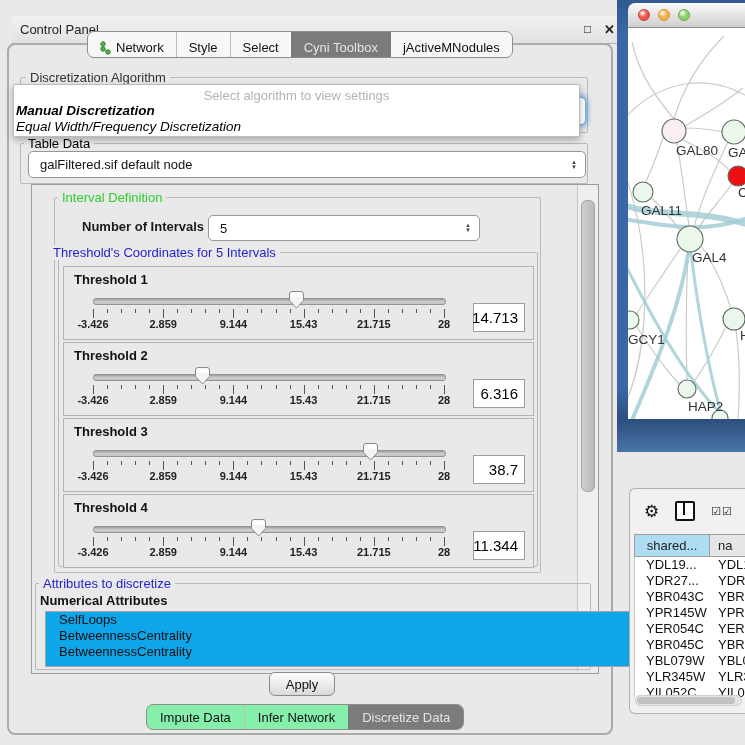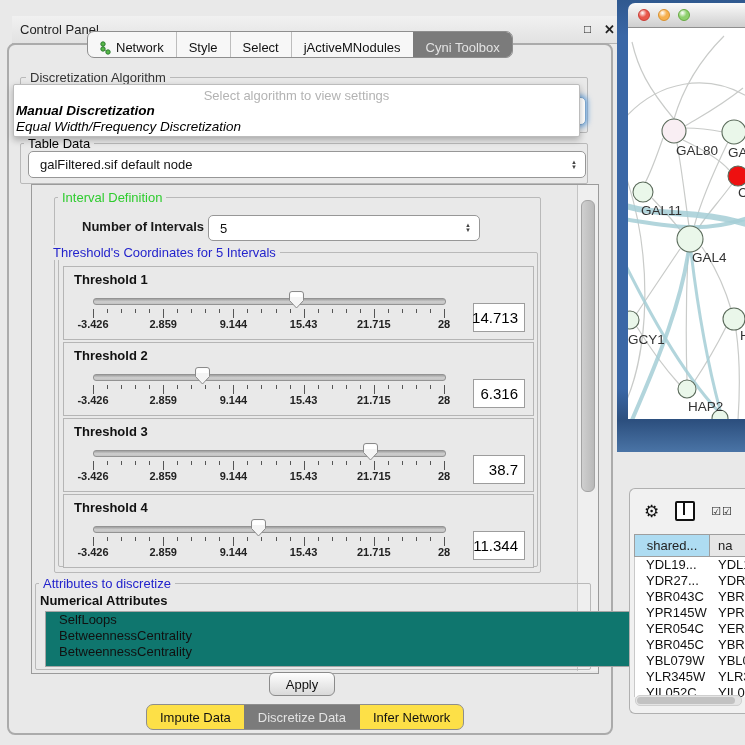--- a/index.html
+++ b/index.html
@@ -59,30 +59,30 @@
   .ticks{position:absolute;left:29px;top:42px;width:352px;height:10px;}
   .tick{position:absolute;top:0;width:1px;height:4px;background:#555;}
   .tick.major{height:9px;}
   .ticklabels{position:absolute;left:29px;top:51px;width:352px;height:12px;}
   .ticklabel{position:absolute;transform:translateX(-50%);font-size:11px;font-weight:bold;color:#222;white-space:nowrap;}
   .valbox{position:absolute;left:409px;top:36px;width:52px;height:29px;background:#fff;border:1px solid #9d9d9d;
           font-size:15px;color:#000;display:flex;align-items:center;justify-content:flex-end;padding-right:6px;box-sizing:border-box;}
 
   
   #attr-sub{left:40px;top:593px;font-size:13px;font-weight:bold;color:#111;}
-  #attr-list{left:45px;top:611px;width:628px;height:56px;background:#0f766e;border:1px solid #a5a5a5;overflow:hidden;box-sizing:border-box;}
+  #attr-list{left:45px;top:611px;width:628px;height:56px;background:#0ea5e9;border:1px solid #a5a5a5;overflow:hidden;box-sizing:border-box;}
   #attr-list .item{padding-left:13px;font-size:13px;line-height:16px;color:#111;}
   #attr-list .lsb{position:absolute;right:2px;top:2px;width:12px;height:50px;background:#f0f0f0;}
   #attr-list .lsb .t{position:absolute;left:1px;top:1px;width:9px;height:44px;border-radius:5px;background:#aaa;}
 
   
   #apply-btn{left:269px;top:672px;width:64px;height:22px;border:1px solid #8b8b8b;border-radius:6px;
              background:linear-gradient(#fefefe,#d9d9d9);font-size:13px;display:flex;align-items:center;justify-content:center;color:#111;z-index:3;}
   #bottom-tabs{left:146px;top:704px;height:24px;display:flex;border:1px solid #8e8e8e;border-radius:7px;
-               background:#fde047;overflow:hidden;z-index:6;}
+               background:#86efac;overflow:hidden;z-index:6;}
   #bottom-tabs .tab{line-height:23px;padding:0 13px;}
 
   
   #net-region{left:617px;top:0;width:128px;height:452px;
               background:linear-gradient(180deg,#30598f 0%,#3a67a6 8%,#3a67a6 86%,#2c4f7e 93%,#4a74a6 100%);}
   #mac-window{position:absolute;left:11px;top:3px;width:117px;height:416px;border-radius:7px 0 0 0;overflow:hidden;}
   #mac-titlebar{height:24px;background:linear-gradient(#fafafa,#cfcfcf);border-bottom:1px solid #8f8f8f;position:relative;}
   .light{position:absolute;top:6px;width:12px;height:12px;border-radius:50%;}
   #net-canvas{position:relative;width:117px;height:391px;background:#fff;overflow:hidden;}
 
@@ -132,25 +132,25 @@
           <circle cx="8" cy="11" r="2.2" fill="#57b847" stroke="#2e7d32"></circle>
         </svg>
         <span>Network</span>
       </div>
       <div class="tab">
         <span>Style</span>
       </div>
       <div class="tab">
         <span>Select</span>
       </div>
+      <div class="tab selected">
+        <span>Cyni Toolbox</span>
+      </div>
       <div class="tab">
         <span>jActiveMNodules</span>
-      </div>
-      <div class="tab selected">
-        <span>Cyni Toolbox</span>
       </div>
     </div>
 
   <div class="titled-group" style="left:20px;top:77px;width:566px;height:54px;"></div>
   <span class="group-title" style="left:26px;top:70px;color:#333;">Discretization Algorithm</span>
   <div class="combo" id="algo-combo">
     <span class="stepper">▲<br>▼</span>
   </div>
 
   <div class="abs" id="algo-popup">
@@ -374,22 +374,22 @@
       <div class="item">BetweennessCentrality</div>
       <div class="item">BetweennessCentrality</div>
       <div class="lsb">
         <div class="t"></div>
       </div>
     </div>
 
   <div class="abs" id="apply-btn">Apply</div>
   <div class="abs" id="bottom-tabs">
       <div class="tab">Impute Data</div>
+      <div class="tab">Infer Network</div>
       <div class="tab selected">Discretize Data</div>
-      <div class="tab">Infer Network</div>
     </div>
 
   <div class="abs" id="net-region">
     <div id="mac-window">
       <div id="mac-titlebar">
         <span class="light" style="left: 10px; background: radial-gradient(circle at 35% 30%, rgb(255, 255, 255) 0%, rgb(232, 87, 75) 45%, rgb(232, 87, 75) 100%); border: 1px solid rgb(201, 58, 49); box-sizing: border-box;" id="light0"></span>
         <span class="light" style="left: 30px; background: radial-gradient(circle at 35% 30%, rgb(255, 255, 255) 0%, rgb(246, 176, 78) 45%, rgb(246, 176, 78) 100%); border: 1px solid rgb(217, 143, 43); box-sizing: border-box;" id="light1"></span>
         <span class="light" style="left: 50px; background: radial-gradient(circle at 35% 30%, rgb(255, 255, 255) 0%, rgb(142, 208, 109) 45%, rgb(142, 208, 109) 100%); border: 1px solid rgb(100, 168, 62); box-sizing: border-box;" id="light2"></span>
       </div>
       <div id="net-canvas">

